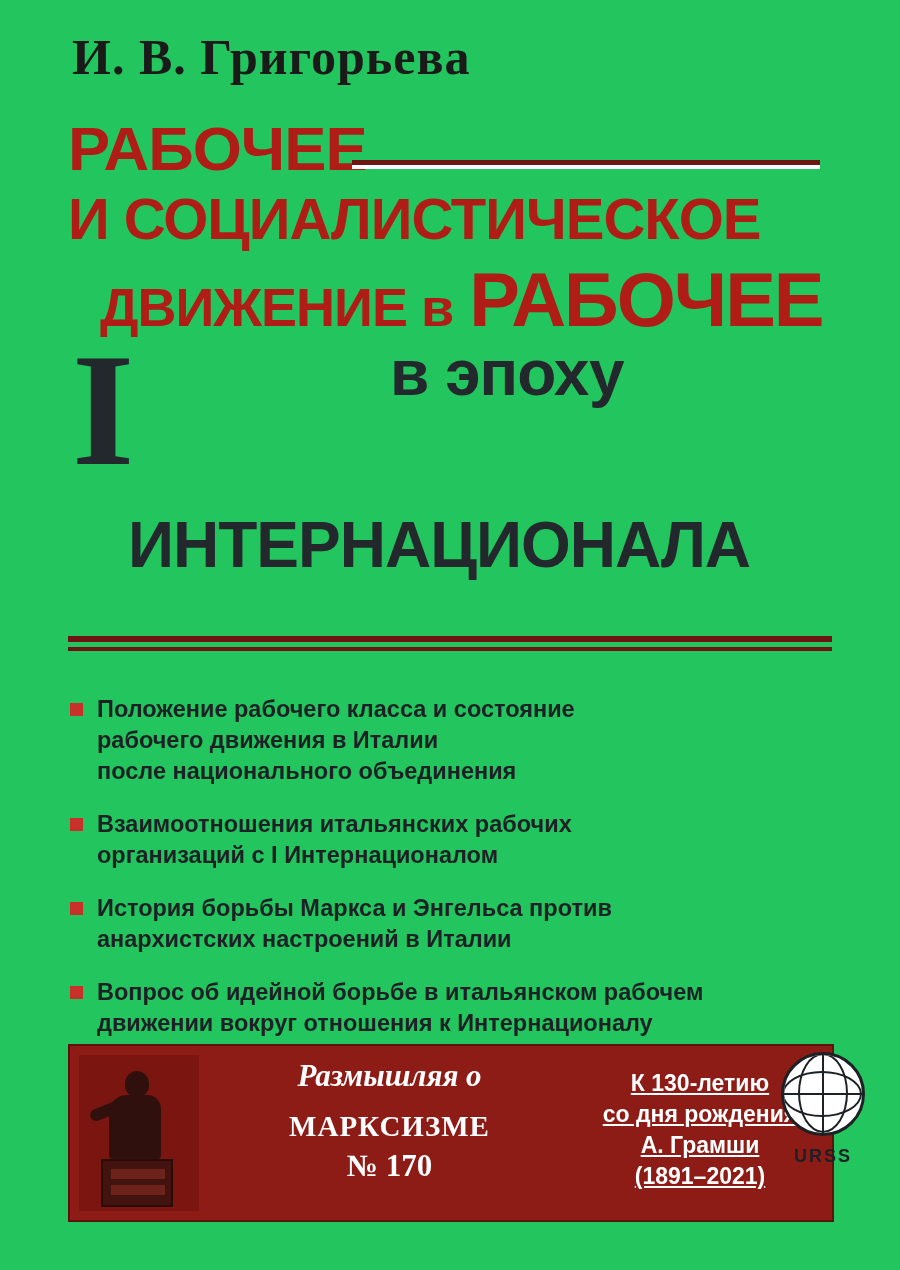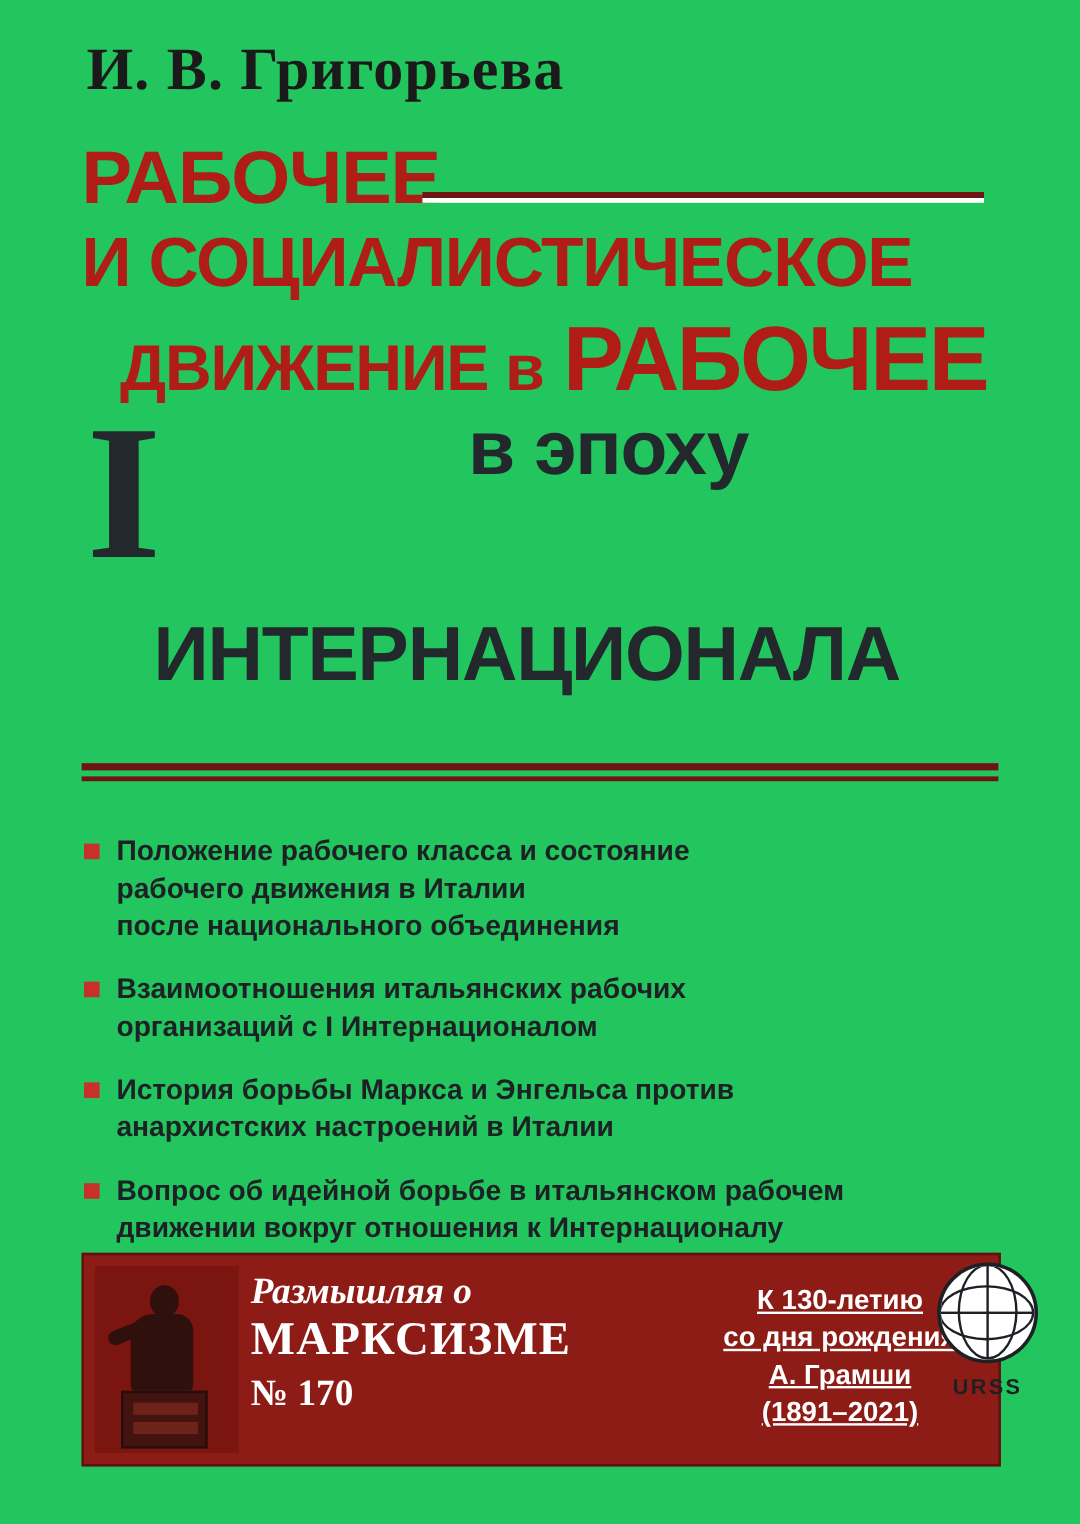--- a/index.html
+++ b/index.html
@@ -236,36 +236,37 @@
     content: "";
     position: absolute;
     left: 8px; top: 24px;
     width: 54px; height: 10px;
     background: #6d231a;
   }
 
   .band-mid {
     flex: 1 1 auto;
     padding: 14px 4px 18px 10px;
+    text-align: center;
     color: #ffffff;
   }
   .band-mid .l1 {
     font-family: "Liberation Serif", serif;
     font-style: italic;
     font-weight: bold;
     font-size: 31px;
     line-height: 1.05;
   }
   .band-mid .l2 {
     font-family: "Liberation Serif", serif;
     font-weight: bold;
-    font-size: 39px;
+    font-size: 29px;
     letter-spacing: 1px;
     line-height: 1.1;
-    margin-top: 2px;
+    margin-top: 18px;
   }
   .band-mid .l3 {
     font-family: "Liberation Serif", serif;
     font-weight: bold;
     font-size: 31px;
     margin-top: 6px;
   }
   .band-right {
     width: 252px;
     flex: none;

